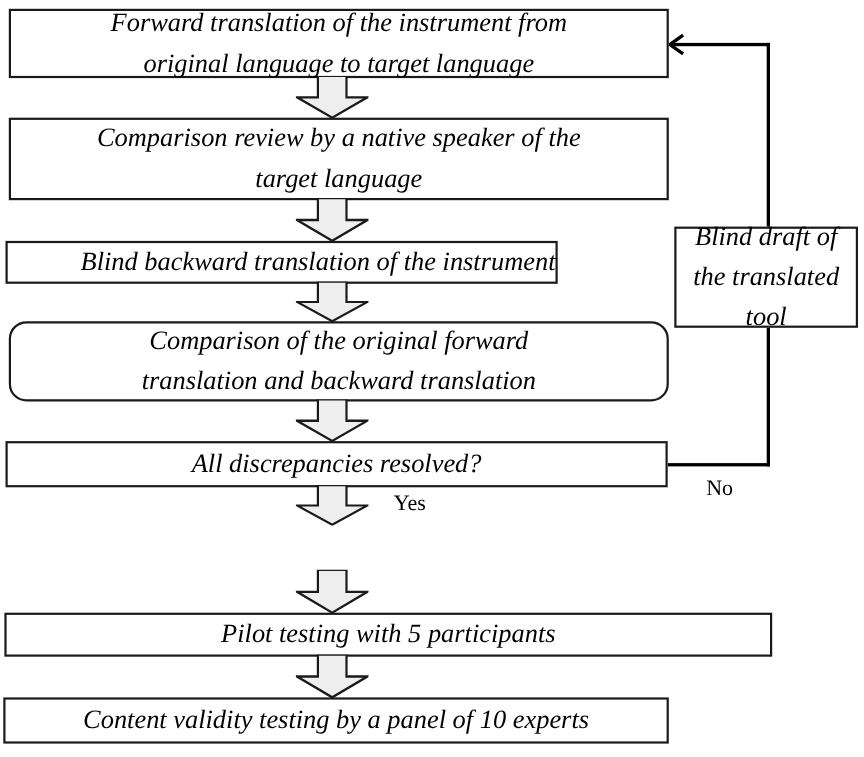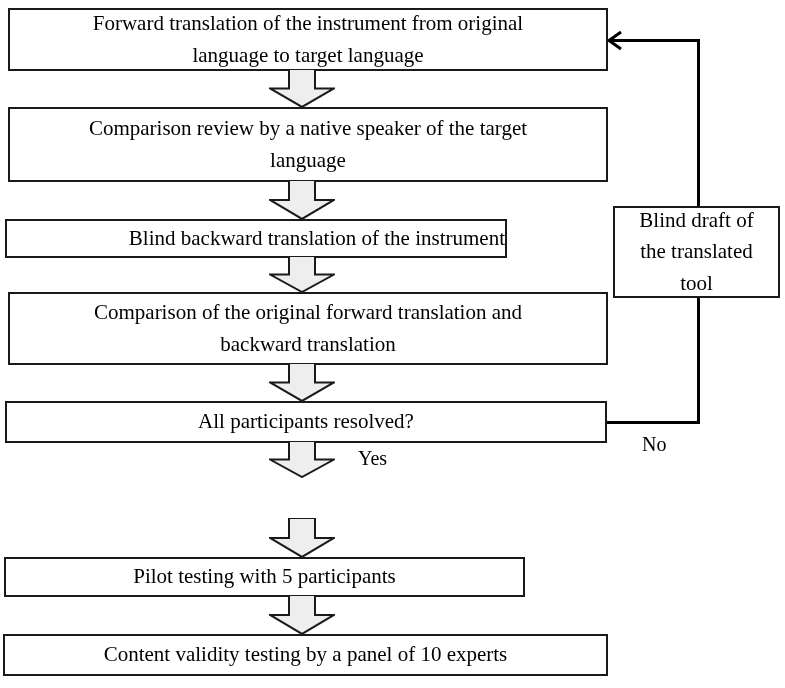--- a/index.html
+++ b/index.html
@@ -19,34 +19,35 @@
   
   .sbox {
     position: absolute;
     box-sizing: border-box;
     background: #ffffff;
     border: 2px solid #1a1a1a;
     display: flex;
     align-items: center;
     justify-content: center;
     text-align: center;
-    font-size: 21px;
+    font-size: 24px;
     line-height: 1.52;
+    font-style: italic;
   }
   .sbox .txt { display: inline-block; }
   #b1 { left: 8px;  top: 8px;   width: 600px; height: 63px; }
   #b1 .txt { max-width: 460px; }
   #b2 { left: 8px;  top: 107px; width: 600px; height: 75px; }
   #b2 .txt { max-width: 460px; }
   #b3 { left: 5px;  top: 219px; width: 502px; height: 39px; justify-content: flex-end; }
-  #b4 { left: 8px;  top: 292px; width: 600px; height: 73px; }
+  #b4 { left: 8px;  top: 292px; width: 600px; height: 73px; border-radius: 16px; }
   #b4 .txt { max-width: 450px; }
   #b5 { left: 5px;  top: 401px; width: 602px; height: 42px; }
   #b6 { left: 3px;  top: 477px; width: 604px; height: 43px; }
-  #b7 { left: 4px;  top: 557px; width: 521px; height: 40px; }
+  #b7 { left: 4px;  top: 557px; width: 698px; height: 40px; }
   #b8 { left: 3px;  top: 634px; width: 605px; height: 42px; }
   
   #editbox {
     left: 613px; top: 206px; width: 167px; height: 92px;
     line-height: 1.5;
   }
   #editbox .txt { white-space: pre-line; }
   
   .arr {
     position: absolute;
@@ -103,21 +104,21 @@
   <div class="sbox" id="b2">
     <span class="txt">Comparison review by a native speaker of the target language</span>
   </div>
   <div class="sbox" id="b3">
     <span class="txt">Blind backward translation of the instrument</span>
   </div>
   <div class="sbox" id="b4">
     <span class="txt">Comparison of the original forward translation and backward translation</span>
   </div>
   <div class="sbox" id="b5">
-    <span class="txt">All participants resolved?</span>
+    <span class="txt">All discrepancies resolved?</span>
   </div>
   <div class="sbox" id="b7">
     <span class="txt">Pilot testing with 5 participants</span>
   </div>
   <div class="sbox" id="b8">
     <span class="txt">Content validity testing by a panel of 10 experts</span>
   </div>
 
   <div class="arr" id="a1">
     <svg viewBox="0 0 66 38" preserveAspectRatio="none">

